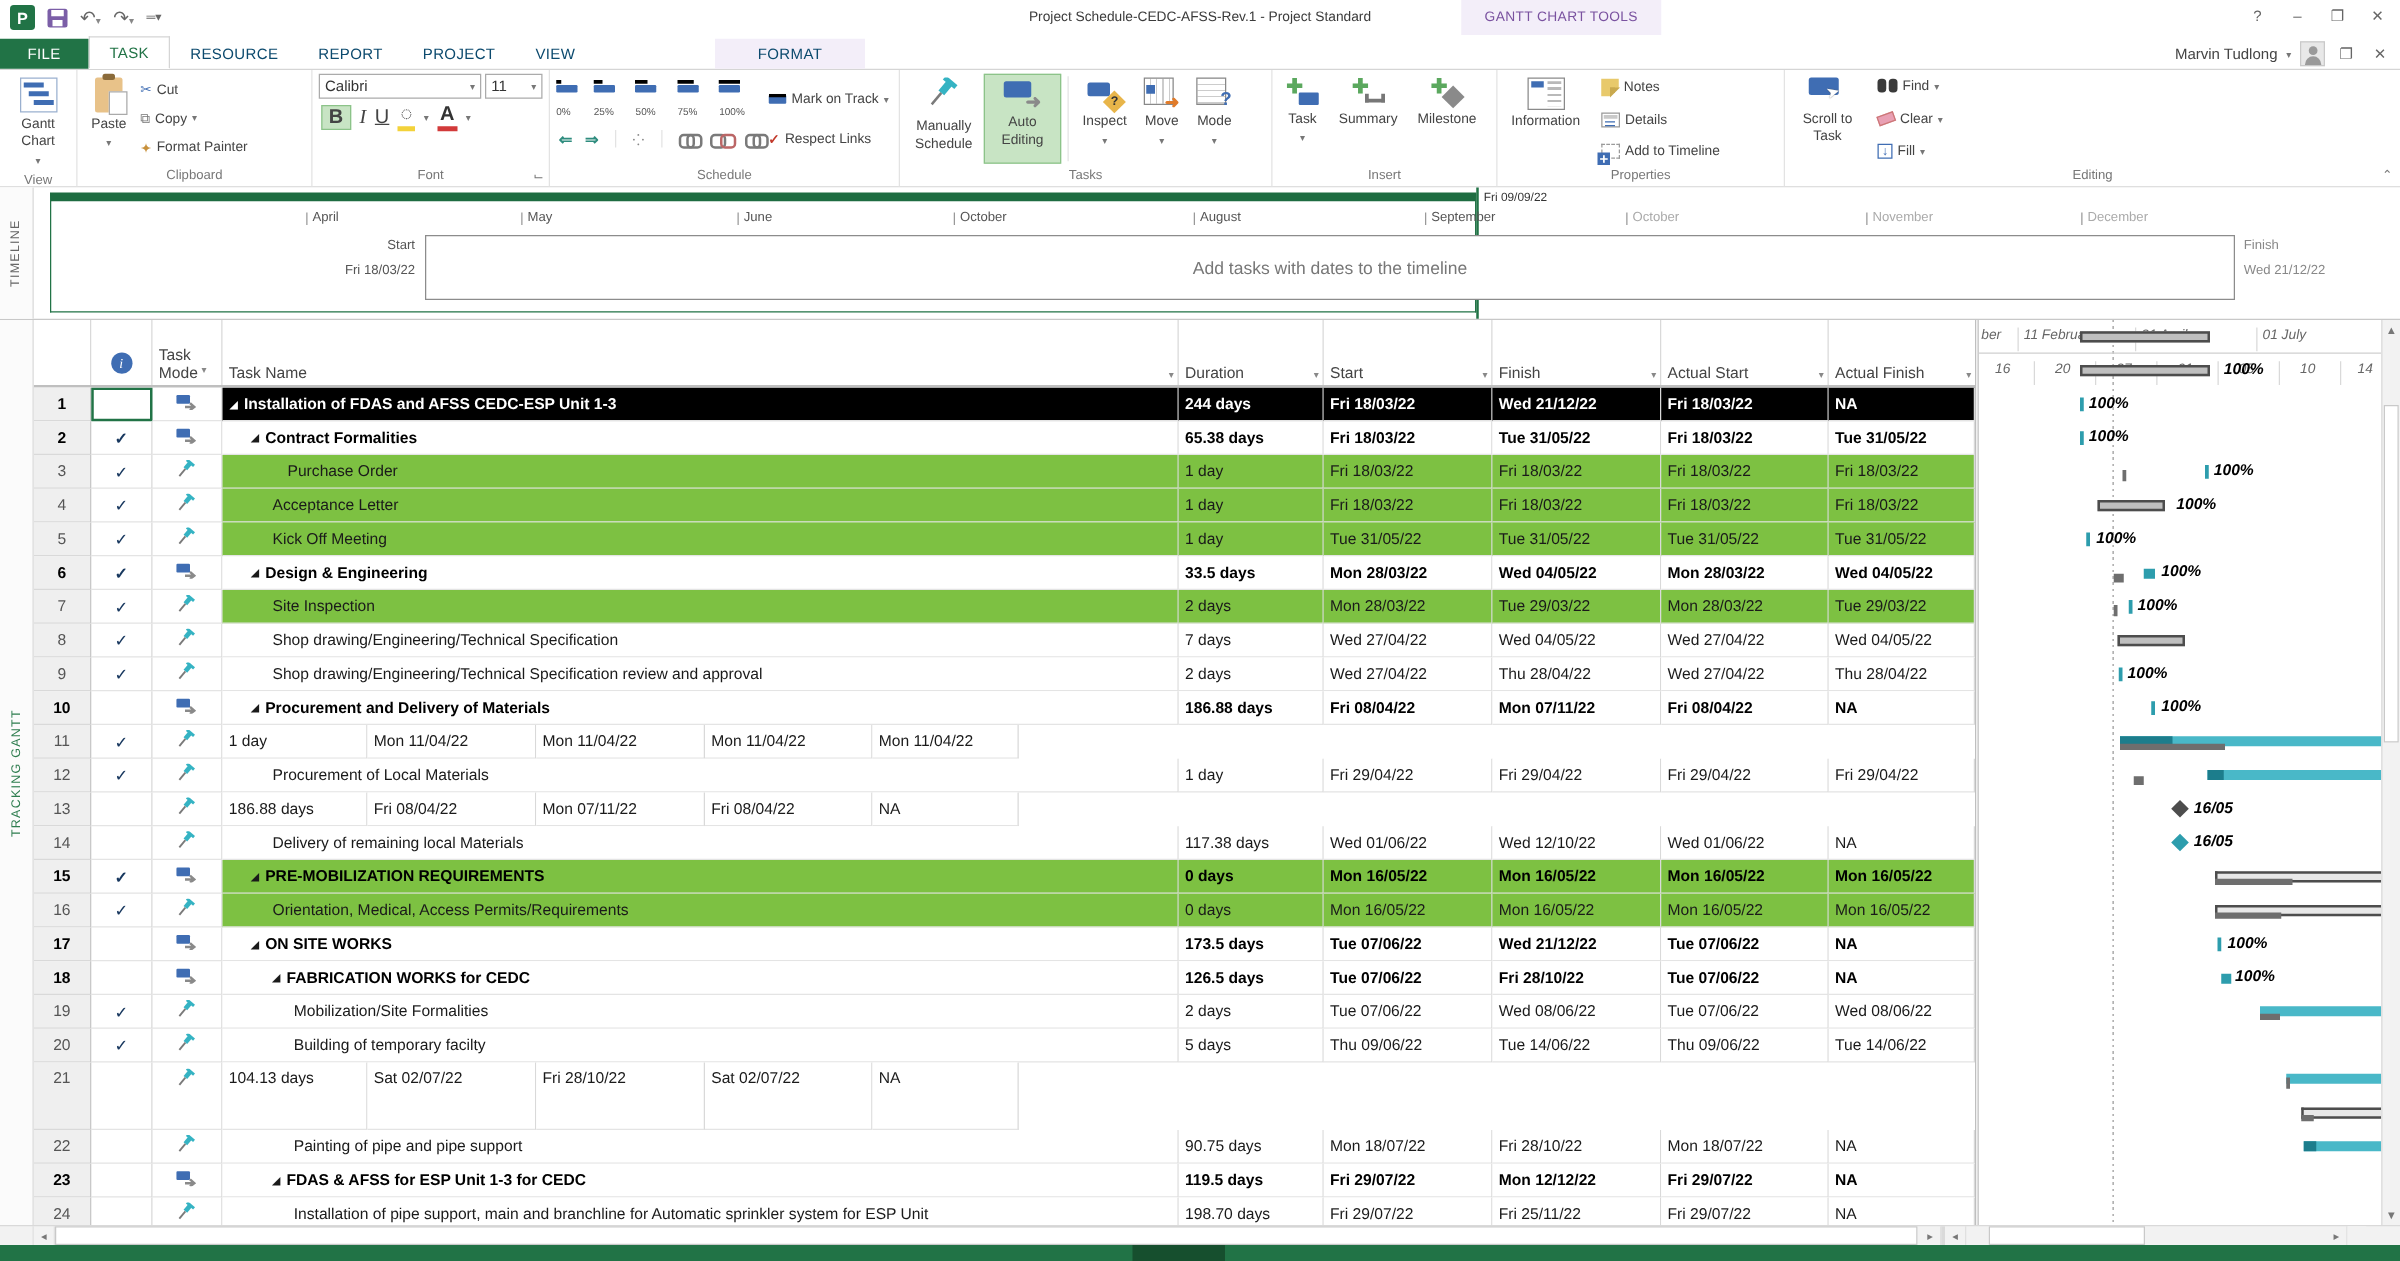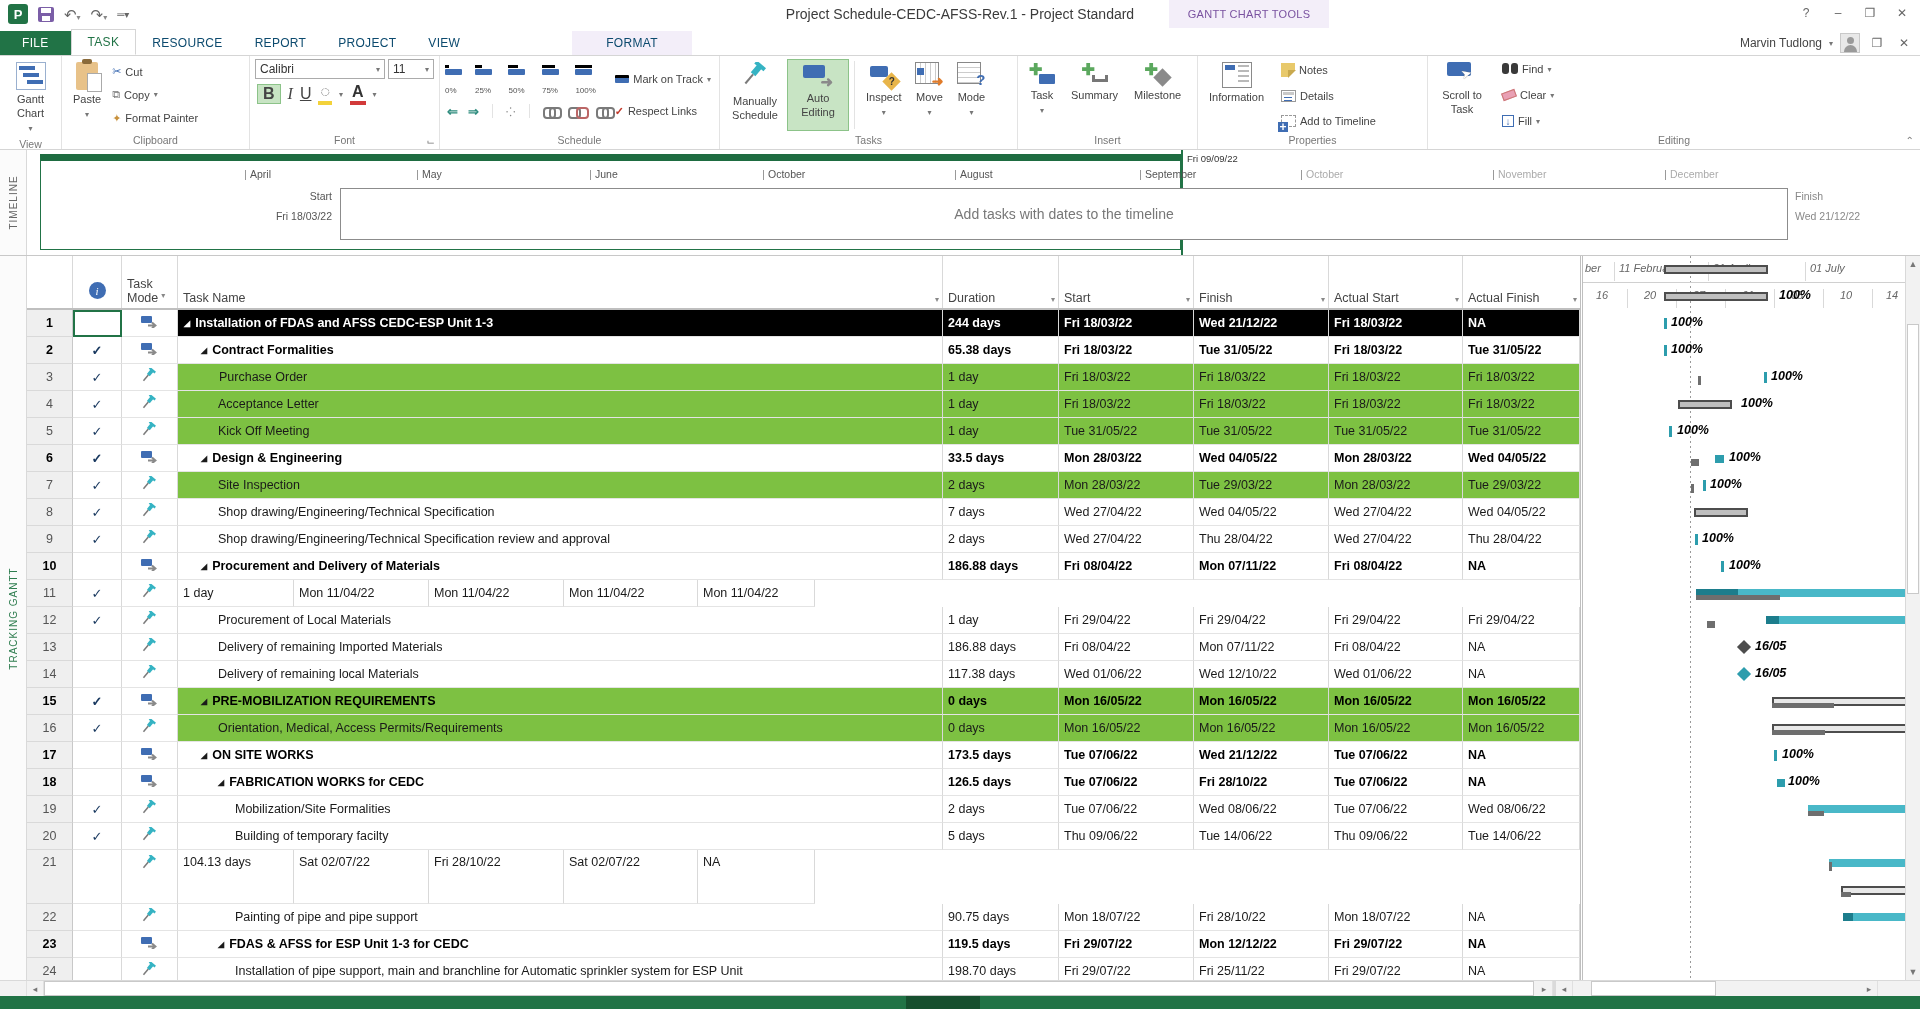--- a/index.html
+++ b/index.html
@@ -13,21 +13,21 @@
   .appicon { width:20px; height:20px; background:#217346; border-radius:3px; color:#fff; font-weight:bold;
     font-size:13px; display:flex; align-items:center; justify-content:center; }
   .saveicon { width:16px; height:15px; background:#7B5EA7; position:relative; border-radius:2px; }
   .saveicon::before{ content:""; position:absolute; top:1px; left:3px; right:3px; height:5px; background:#fff; }
   .saveicon::after{ content:""; position:absolute; bottom:1px; left:4px; right:4px; height:5px; background:#fff; }
   .undoredo { color:#666; font-size:15px; line-height:1; }
   .tinydrop { color:#888; font-size:8px; }
   .tools-ctx { position:absolute; left:1169px; top:0; width:160px; height:28px; background:#F3EEF9;
     color:#7A52A0; font-size:11px; display:flex; align-items:center; justify-content:center; letter-spacing:.3px; }
   .wintitle { position:absolute; left:0; right:0; top:0; height:28px; display:flex; align-items:center;
-    justify-content:center; font-size:14px; color:#3B3B3B; pointer-events:none; }
+    justify-content:center; font-size:11px; color:#3B3B3B; pointer-events:none; }
   .winbtns { position:absolute; right:4px; top:2px; display:flex; gap:4px; }
   .winbtn { width:28px; height:22px; display:flex; align-items:center; justify-content:center;
     color:#666; font-size:12px; }
 
   
   .tabrow { height:28px; display:flex; align-items:flex-end; background:#fff; border-bottom:1px solid #D5D5D5; flex:0 0 auto; position:relative; }
   .tab { padding:5px 16px; font-size:12px; color:#0c4a6e; letter-spacing:.3px; }
   .tab.file { background:#217346; color:#fff; padding:5px 22px; }
   .tab.active { background:#fff; color:#217346; border:1px solid #D5D5D5; border-bottom:1px solid #fff; }
   .tab.format { background:#F3EEF9; padding:5px 34px; }
@@ -575,21 +575,21 @@
             </div>
             <div class="td ctr" style="width: 56px;">
               <span><svg width="15" height="16" viewBox="0 0 16 17">
                   <g transform="rotate(40 8 6)">
                     <rect x="6" y="1" width="4" height="7" fill="#35B3C3"></rect>
                     <rect x="4" y="0" width="8" height="2.5" fill="#35B3C3"></rect>
                     <rect x="7.2" y="8" width="1.6" height="8" fill="#7A7A7A"></rect>
                   </g>
                 </svg></span>
             </div>
-            <div class="td tname" style="width: 765px; background: rgb(125, 193, 66); color: rgb(26, 26, 26); padding-left: 41px;">
+            <div class="td tname" style="width: 765px; background: rgb(125, 193, 66); color: rgb(26, 26, 26); padding-left: 52px;">
               <span>Purchase Order</span>
             </div>
             <div class="td" style="width: 116px; background: rgb(125, 193, 66); color: rgb(26, 26, 26);">1 day</div>
             <div class="td" style="width: 135px; background: rgb(125, 193, 66); color: rgb(26, 26, 26);">Fri 18/03/22</div>
             <div class="td" style="width: 135px; background: rgb(125, 193, 66); color: rgb(26, 26, 26);">Fri 18/03/22</div>
             <div class="td" style="width: 134px; background: rgb(125, 193, 66); color: rgb(26, 26, 26);">Fri 18/03/22</div>
             <div class="td" style="width: 117px; background: rgb(125, 193, 66); color: rgb(26, 26, 26);">Fri 18/03/22</div>
           </div>
           <div class="trow">
             <div class="td num" style="width: 46px;">4</div>
@@ -793,23 +793,20 @@
             <div class="td num" style="width: 46px;">13</div>
             <div class="td ctr" style="width: 49px;"></div>
             <div class="td ctr" style="width: 56px;">
               <span><svg width="15" height="16" viewBox="0 0 16 17">
                   <g transform="rotate(40 8 6)">
                     <rect x="6" y="1" width="4" height="7" fill="#35B3C3"></rect>
                     <rect x="4" y="0" width="8" height="2.5" fill="#35B3C3"></rect>
                     <rect x="7.2" y="8" width="1.6" height="8" fill="#7A7A7A"></rect>
                   </g>
                 </svg></span>
-            </div>
-            <div class="td tname" style="width: 765px; background: rgb(255, 255, 255); color: rgb(26, 26, 26); padding-left: 40px;">
-              <span>Delivery of remaining Imported Materials</span>
             </div>
             <div class="td" style="width: 116px; background: rgb(255, 255, 255); color: rgb(26, 26, 26);">186.88 days</div>
             <div class="td" style="width: 135px; background: rgb(255, 255, 255); color: rgb(26, 26, 26);">Fri 08/04/22</div>
             <div class="td" style="width: 135px; background: rgb(255, 255, 255); color: rgb(26, 26, 26);">Mon 07/11/22</div>
             <div class="td" style="width: 134px; background: rgb(255, 255, 255); color: rgb(26, 26, 26);">Fri 08/04/22</div>
             <div class="td" style="width: 117px; background: rgb(255, 255, 255); color: rgb(26, 26, 26);">NA</div>
           </div>
           <div class="trow">
             <div class="td num" style="width: 46px;">14</div>
             <div class="td ctr" style="width: 49px;"></div>

